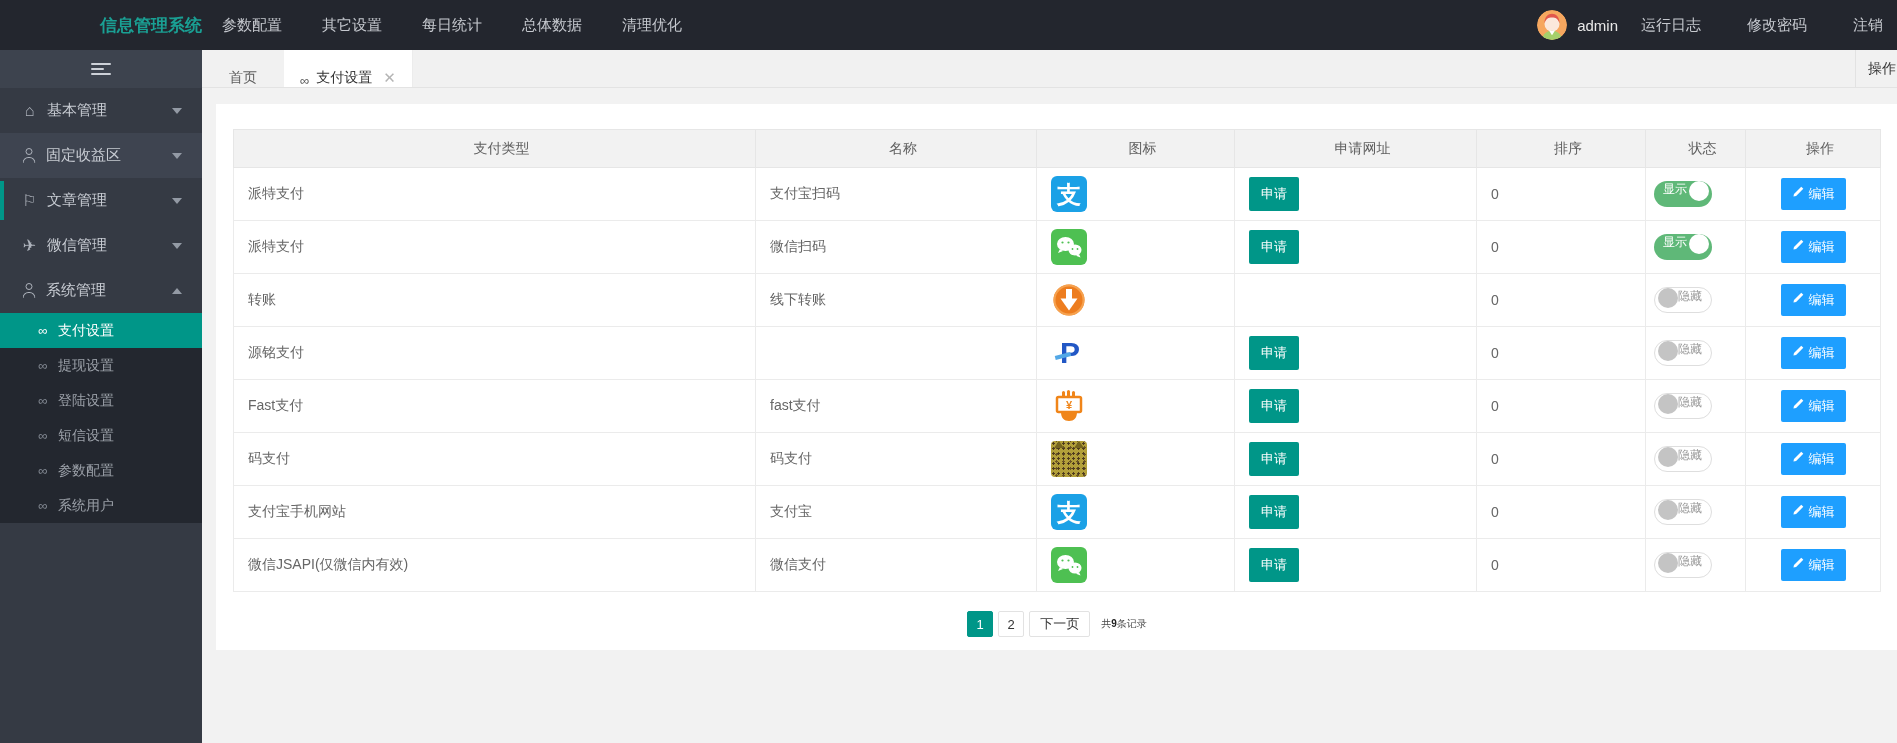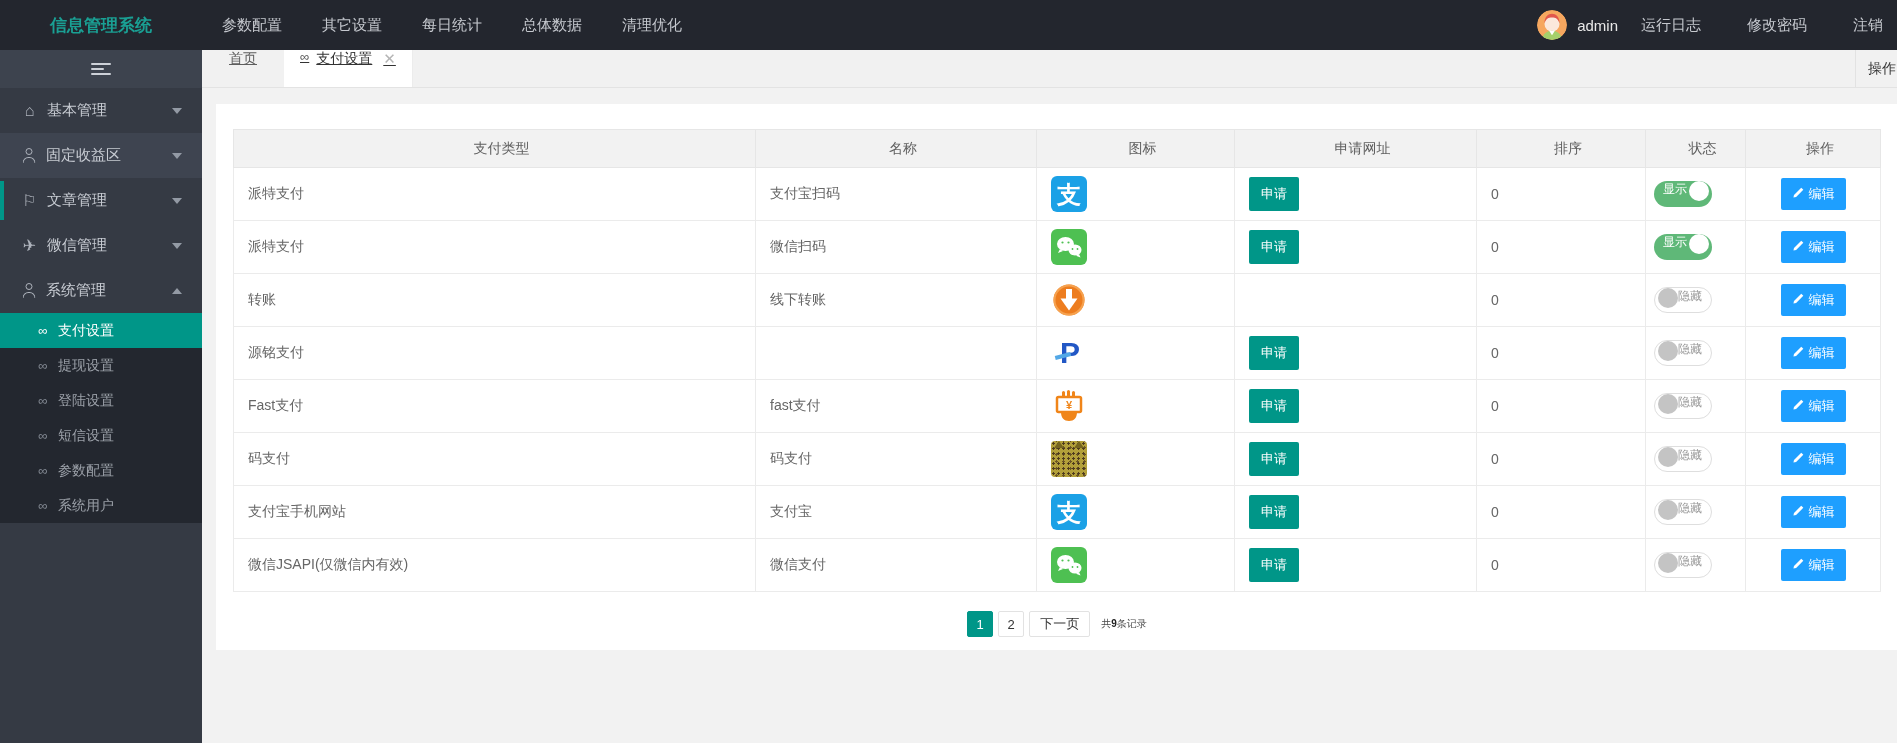--- a/index.html
+++ b/index.html
@@ -3,21 +3,21 @@
 <meta charset="utf-8">
 <style>
   * { margin:0; padding:0; box-sizing:border-box; }
   html,body { width:1897px; height:743px; overflow:hidden; background:#F2F2F2;
     font-family:"Liberation Sans","DejaVu Sans",sans-serif; color:#333; }
   ul { list-style:none; }
 
   
   .navbar { position:absolute; left:0; top:0; right:0; height:50px; background:#23262E;
     display:flex; align-items:center; z-index:30; }
-  .brand { width:202px; text-align:center; color:#1AA094; font-size:17px; font-weight:bold; cursor:pointer; }
+  .brand { width:202px; text-align:right; color:#1AA094; font-size:17px; font-weight:bold; cursor:pointer; }
   .nav-menu { display:flex; height:50px; align-items:center; }
   .nav-menu li { padding:0 20px; font-size:15px; color:#C5C8CE; cursor:pointer; line-height:50px; }
   .nav-right { margin-left:auto; display:flex; align-items:center; padding-right:14px; }
   .avatar { width:30px; height:30px; border-radius:50%; overflow:hidden; margin-right:10px; cursor:pointer; flex:none; }
   .username { color:#E8E8E8; font-size:15px; cursor:pointer; }
   .right-menu { display:flex; align-items:center; }
   .right-menu li { padding:0 23px; font-size:15px; color:#C5C8CE; cursor:pointer; line-height:50px; }
   .right-menu li:last-child { padding-right:0; }
 
   
@@ -42,36 +42,36 @@
   .submenu { background:#23272F; }
   .sub-item { height:35px; display:flex; align-items:center; gap:8px; padding-left:36px;
     color:#9BA0A8; font-size:14px; cursor:pointer; }
   .sub-item .glyph-icon { font-size:13px; width:14px; color:#868C96; }
   .sub-item.active { background:#009688; color:#FFFFFF; }
   .sub-item.active .glyph-icon { color:#FFFFFF; }
 
   
   .tabbar { position:absolute; left:202px; top:50px; right:0; height:38px; background:#F1F1F1;
     border-bottom:1px solid #E3E3E3; display:flex; z-index:10; }
-  .tab { padding:0 27px; display:flex; align-items:flex-start; font-size:14px; color:#5E5E5E; cursor:pointer;text-decoration:underline; }
+  .tab { padding:0 27px; display:flex; align-items:flex-end; font-size:14px; color:#5E5E5E; cursor:pointer; }
   .tab.active { background:#FFFFFF; color:#333; padding:0 16px; gap:7px; border-right:1px solid #ECECEC; }
   .tab .glyph-icon { color:#555; font-size:13px; width:auto; }
   .tab .close { color:#B4B4B4; font-size:15px; margin-left:4px; cursor:pointer; }
   .tab-more { position:absolute; right:-10px; top:0; height:37px; line-height:37px; width:52px;
     padding-left:12px; background:#F1F1F1; border-left:1px solid #E2E2E2; font-size:14px; color:#333; cursor:pointer; }
 
   
   .content { position:absolute; left:202px; top:88px; right:0; bottom:0; background:#F2F2F2; overflow:hidden; }
   .card { position:absolute; left:14px; top:16px; right:0; height:546px; background:#FFFFFF; }
   table { border-collapse:collapse; table-layout:fixed; margin:25px 16px 0 17px; width:calc(100% - 33px); }
   th { background:#F2F2F2; height:38px; font-weight:normal; text-align:center; padding-left:14px;
     font-size:14px; color:#5F5F5F; border:1px solid #E6E6E6; }
   td { height:53px; font-size:14px; color:#666; padding-left:14px; border:1px solid #EBEBEB; background:#fff; }
   td.c-status { padding-left:8px; }
-  td.c-action { padding:0; text-align:center; }
+  td.c-action { padding:0; text-align:center;font-family:Liberation Mono, monospace; }
 
   .picon { width:36px; height:36px; border-radius:4px; position:relative; overflow:hidden; display:block; }
   .picon svg { display:block; width:36px; height:36px; }
   .qrpay-icon { background-color:#B3A03A;
     background-image:radial-gradient(#4F3B1E 1px, transparent 1.4px), radial-gradient(#6B5526 1px, transparent 1.4px);
     background-size:5px 5px,7px 7px; background-position:0 0,2px 3px; }
   .qrpay-icon::before, .qrpay-icon::after { content:''; position:absolute; top:0;
     border-left:5px solid transparent; border-right:5px solid transparent; border-bottom:7px solid #75641F; }
   .qrpay-icon::before { left:3px; } .qrpay-icon::after { right:3px; }
 

